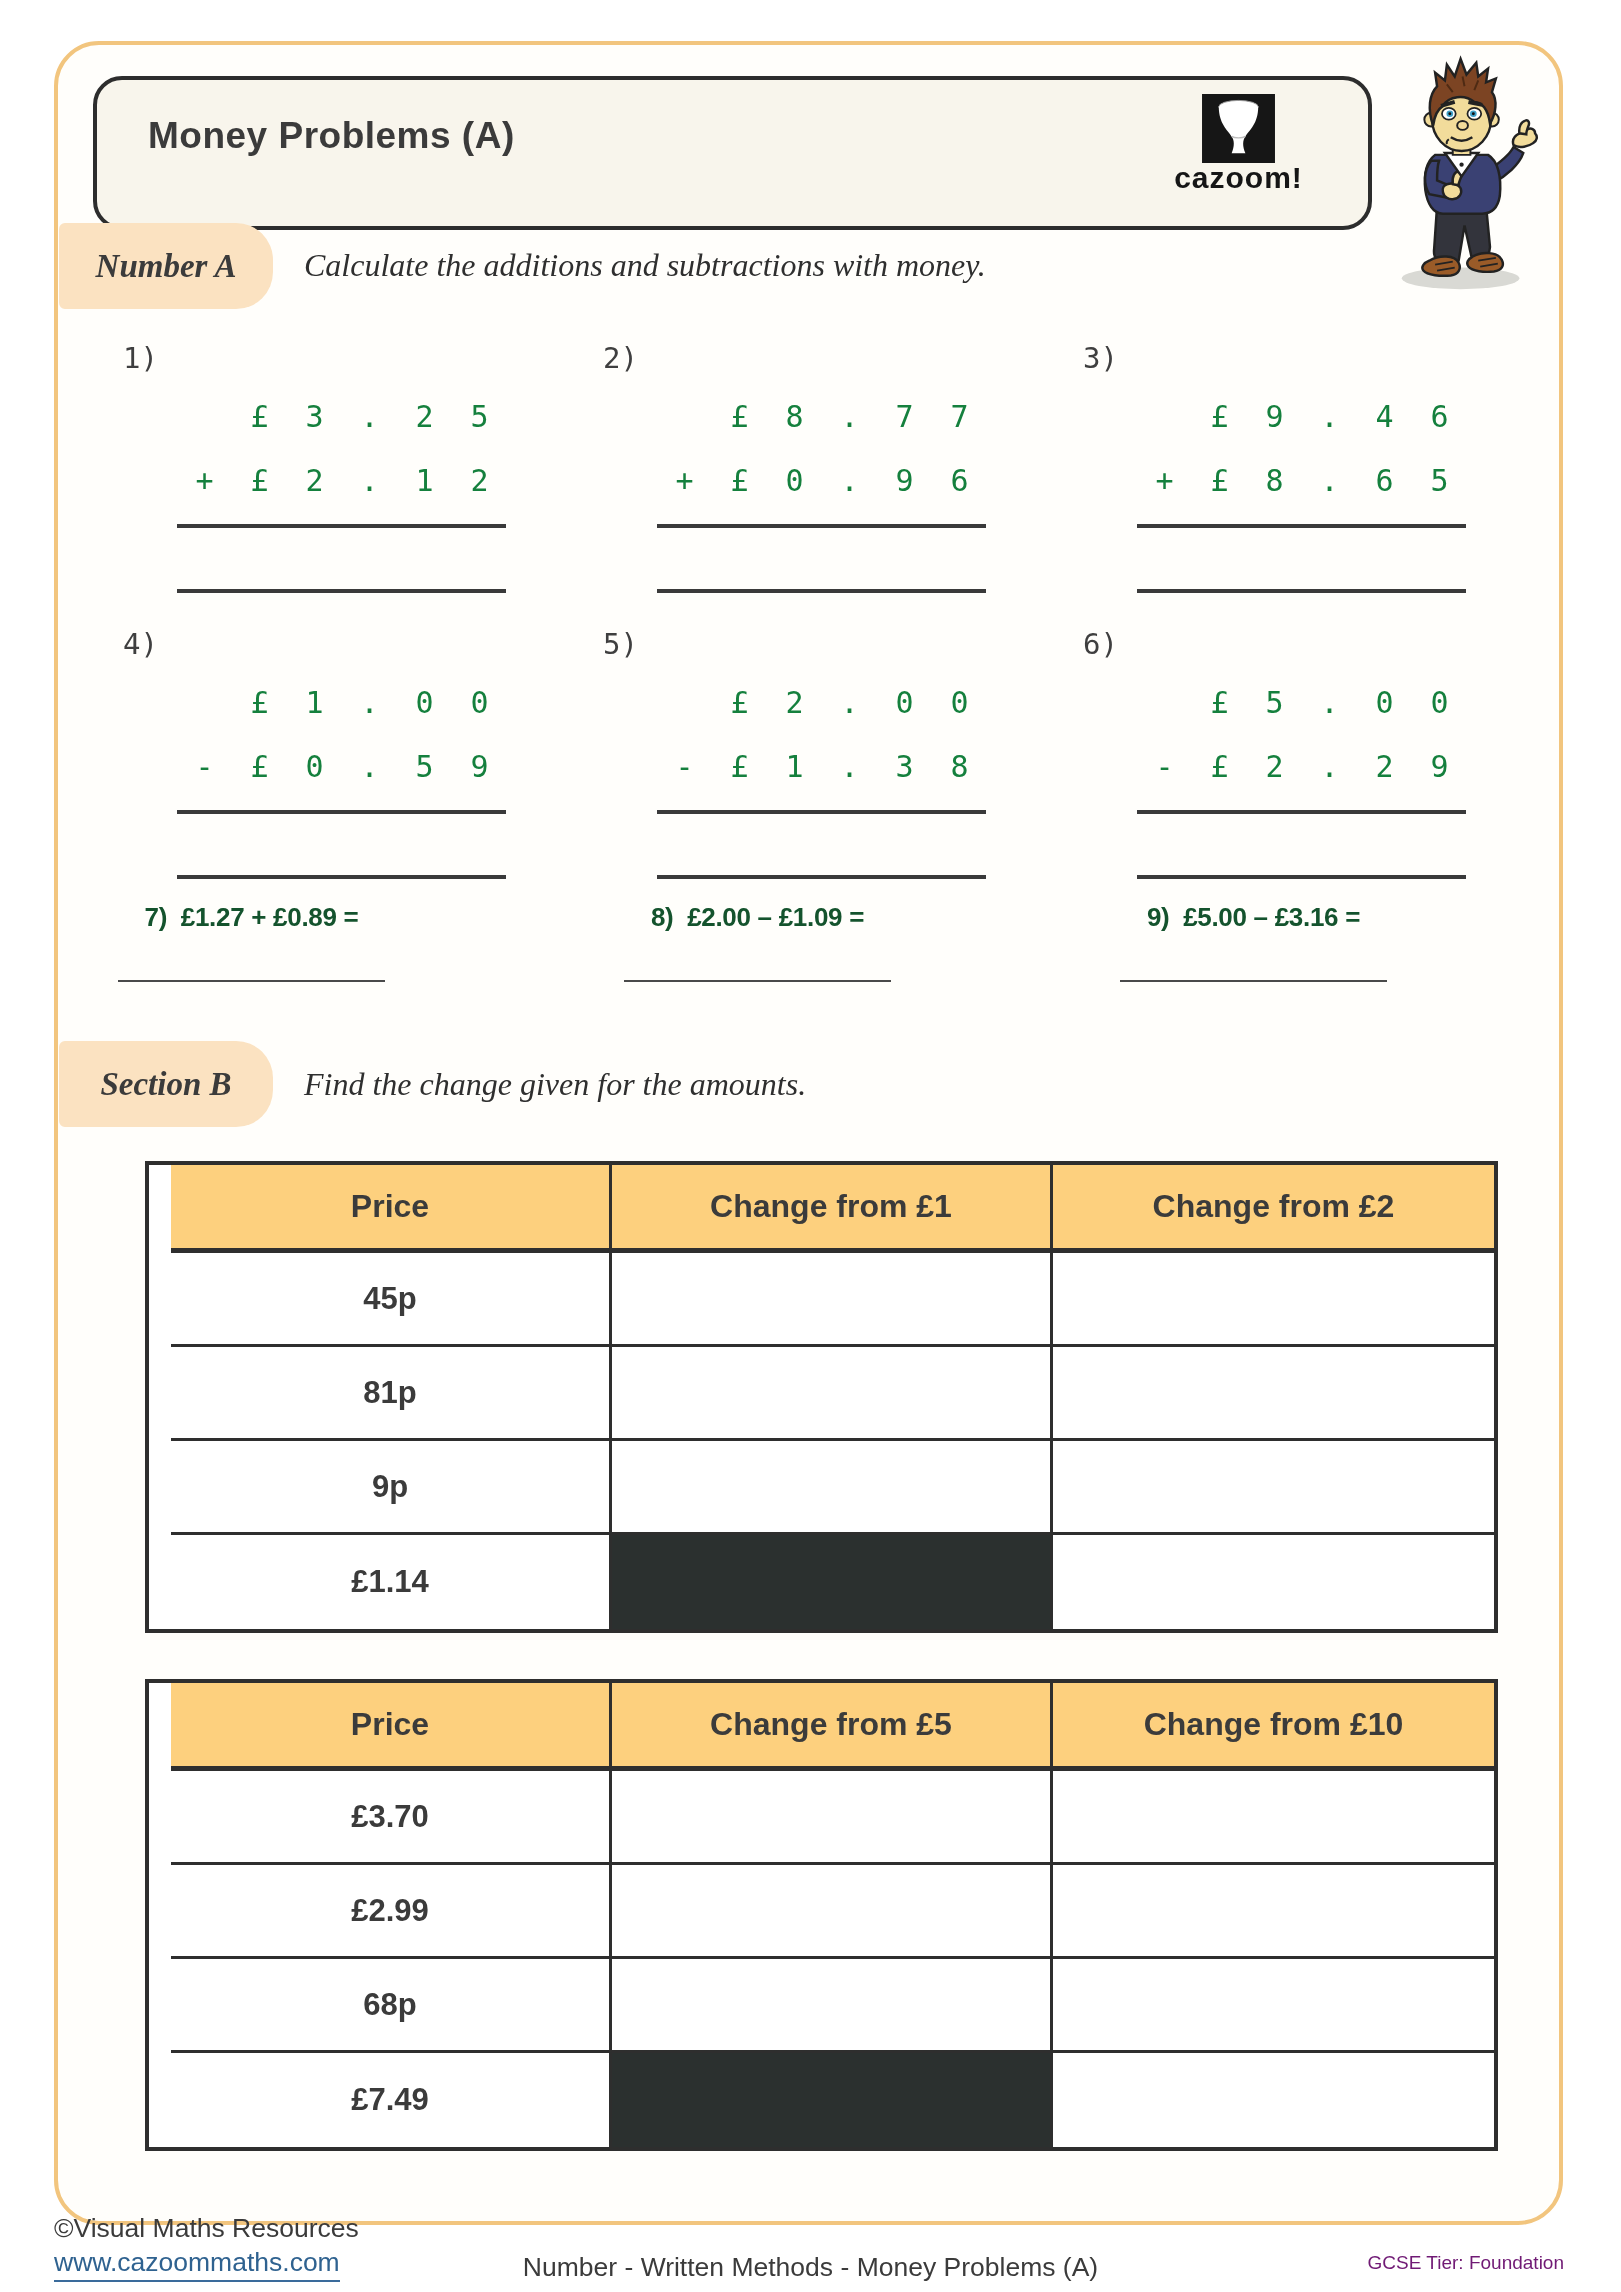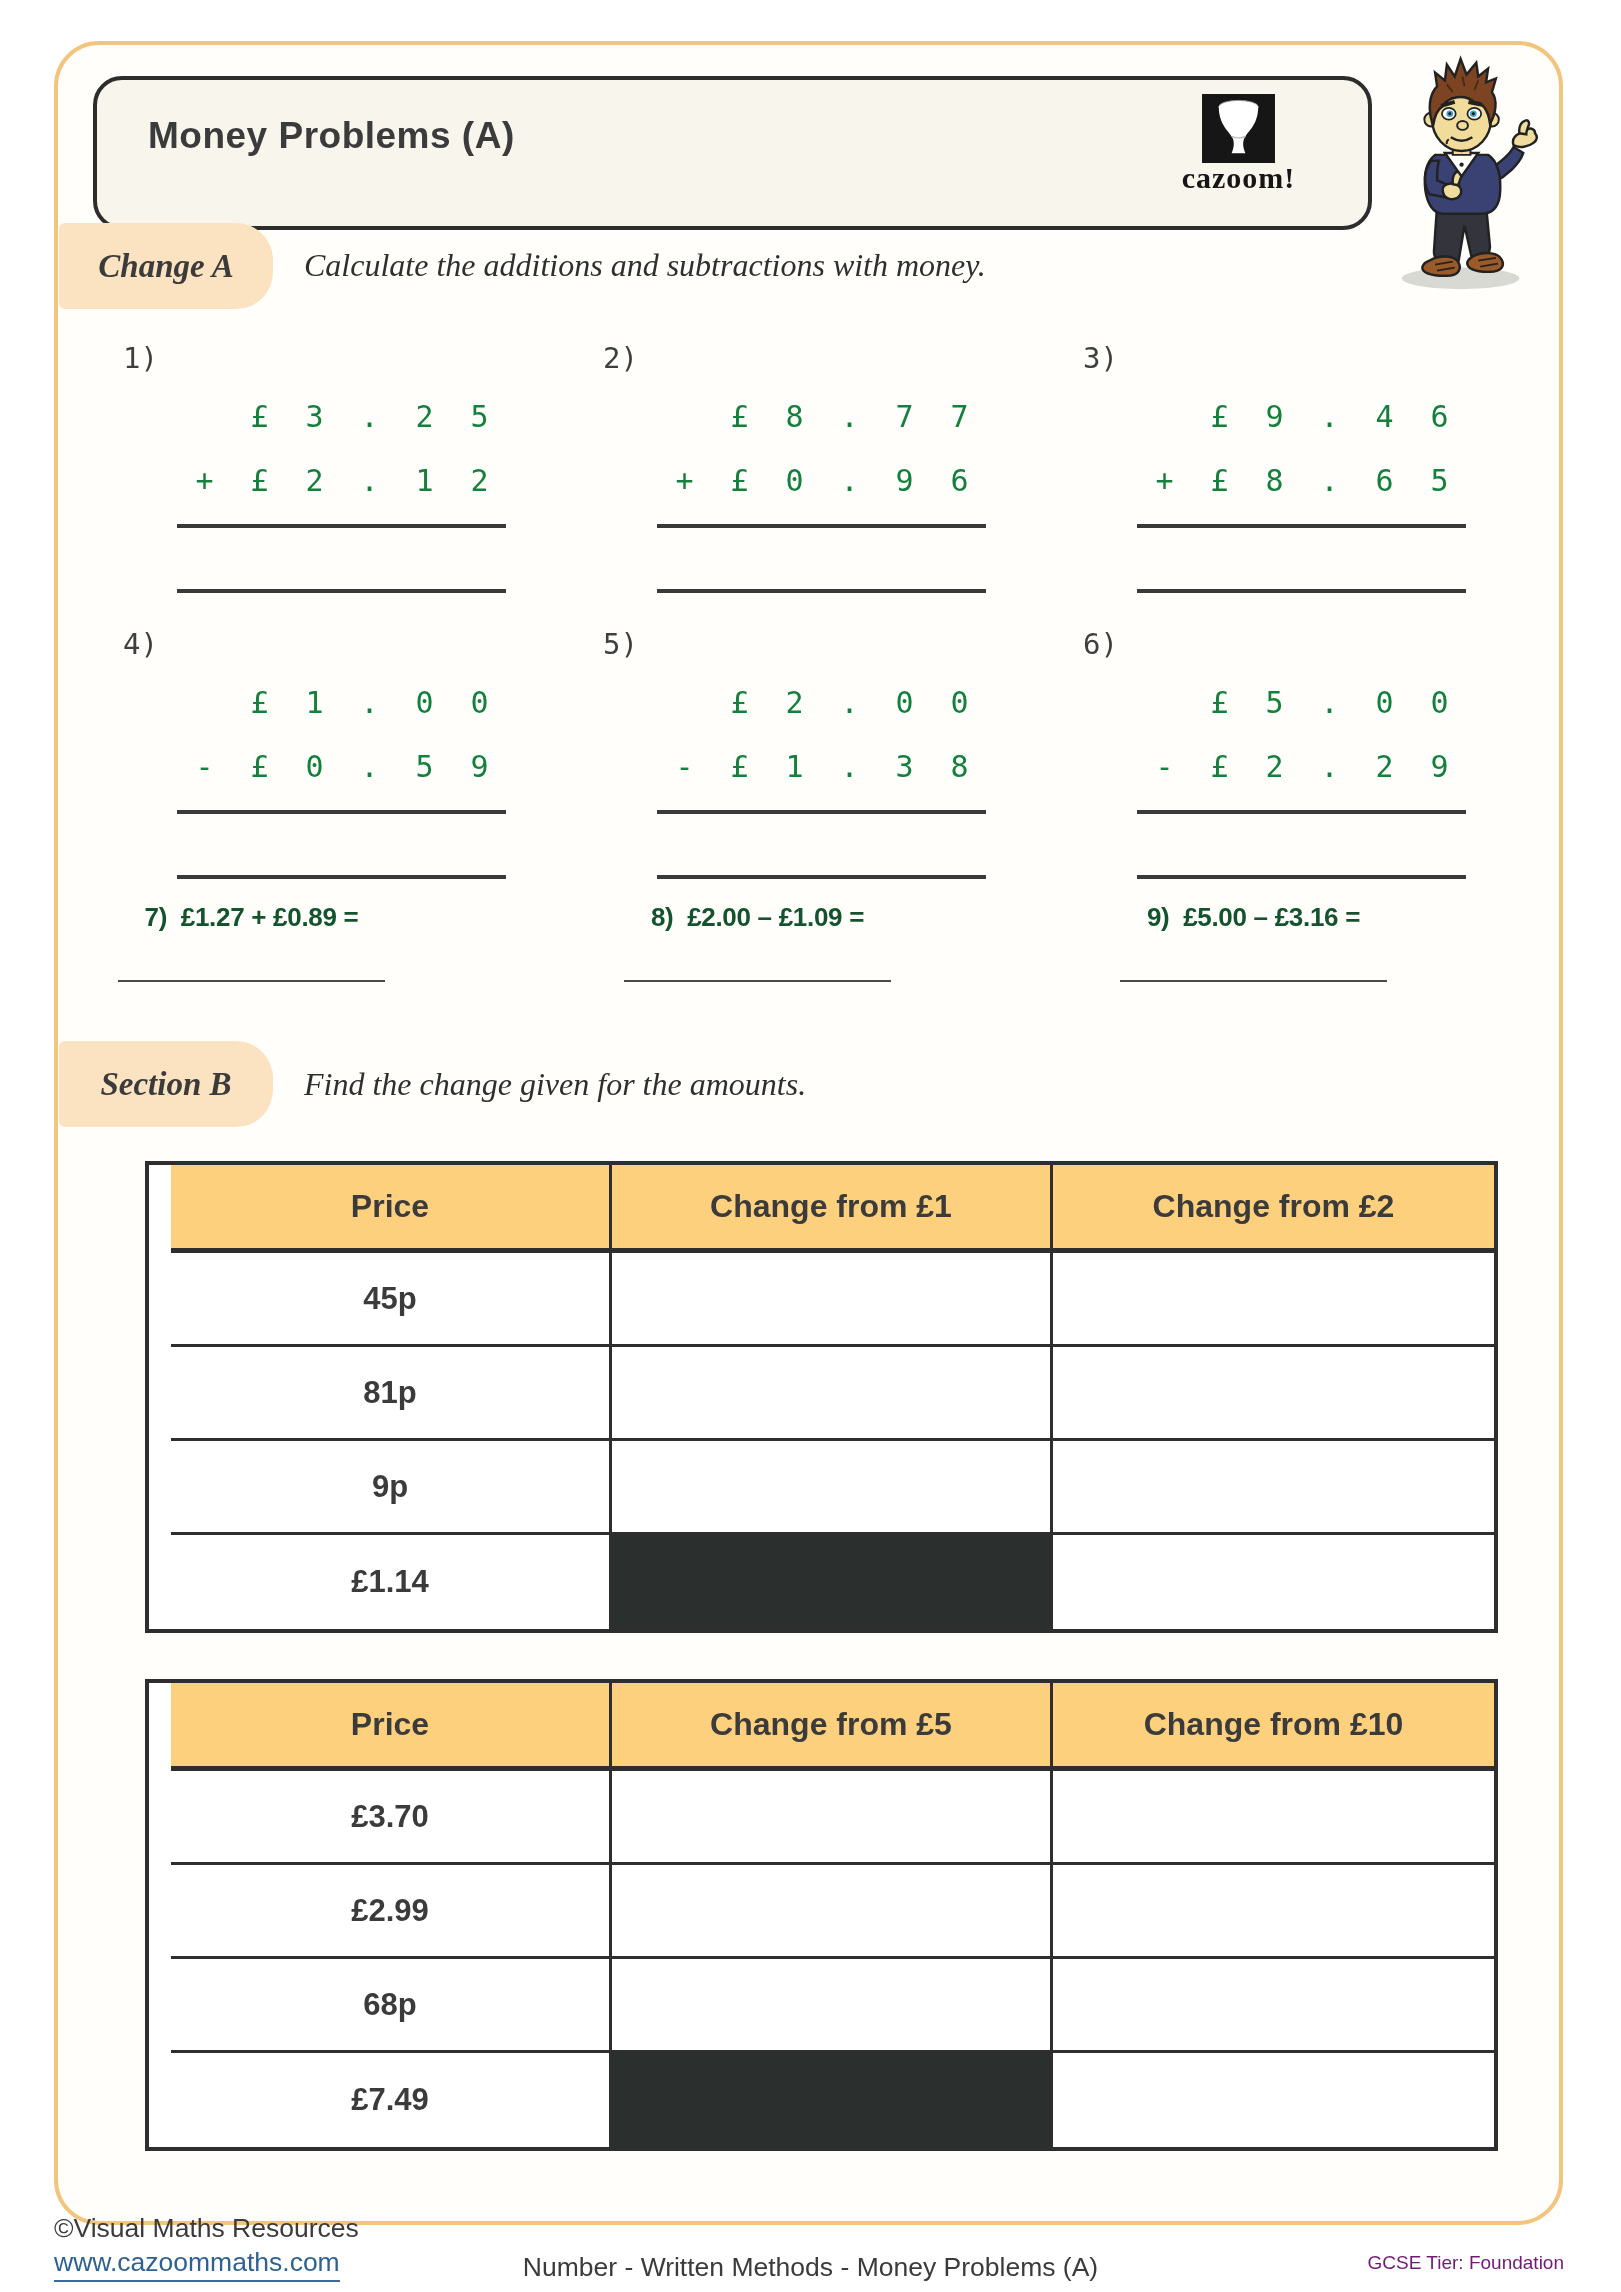--- a/index.html
+++ b/index.html
@@ -16,21 +16,21 @@
   .title-box {
     position:absolute; left:93px; top:76px; width:1279px; height:154px; box-sizing:border-box;
     background:#F8F5EC; border:4.9px solid #2d2d2d; border-radius:29px;
   }
   .title-text {
     position:absolute; left:51px; top:0; height:112px; display:flex; align-items:center;
     font-size:37px; font-weight:bold; color:#3b3b3b; letter-spacing:0.5px;
   }
   .logo { position:absolute; right:51px; top:13.7px; width:157px; height:94px; text-align:center; }
   .logo-square { display:block; margin:0 auto; }
-  .logo-word { font-family:Liberation Serif, serif; font-weight:bold; font-size:30px; color:#161616; letter-spacing:1px; line-height:29px; }
+  .logo-word { font-family:Liberation Sans, sans-serif; font-weight:bold; font-size:30px; color:#161616; letter-spacing:1px; line-height:29px; }
   
   .mascot { position:absolute; left:1392px; top:51px; width:147px; height:245px; }
   
   .section-pill {
     position:absolute; left:59px; width:214px; height:86px; background:#FBE2C1;
     border-radius:5.9px 37px 37px 5.9px; display:flex; align-items:center; justify-content:center;
   }
   .section-pill span { font-family:"Liberation Serif", serif; font-style:italic; font-weight:bold; font-size:33px; color:#3b3b3b; }
   .instruction {
     position:absolute; left:304px; font-family:"Liberation Serif", serif; font-style:italic;
@@ -124,21 +124,21 @@
       <circle cx="83" cy="64" r="3.4" fill="#3FA0C8"></circle>
     <circle cx="59" cy="64" r="1.5" fill="#111111"></circle>
       <circle cx="83" cy="64" r="1.5" fill="#111111"></circle>
 
     <ellipse cx="72" cy="76" rx="5.5" ry="4.5" fill="#F2DC9B" stroke="#222222" stroke-width="2"></ellipse>
     <path d="M60,88 Q71,95 82,88" stroke="#222222" stroke-width="2.5" fill="none"></path>
     <path d="M58,90 q-3,2 -2,5" stroke="#222222" stroke-width="2" fill="none"></path>
   </svg>
 
   <div class="section-pill" style="top:223px">
-    <span>Change A</span>
+    <span>Number A</span>
   </div>
   <div class="instruction" style="top:247px">Calculate the additions and subtractions with money.</div>
 
   <div class="cproblem" style="left:123px; top:341px">
     <span class="pnum">1)</span>
     <div class="pbody">
       <div class="crow"><span class="cc"> </span><span class="cc">£</span><span class="cc">3</span><span class="cc">.</span><span class="cc">2</span><span class="cc">5</span></div>
       <div class="crow"><span class="cc">+</span><span class="cc">£</span><span class="cc">2</span><span class="cc">.</span><span class="cc">1</span><span class="cc">2</span></div>
       <div class="sline"></div>
       <div class="ansgap"></div>

